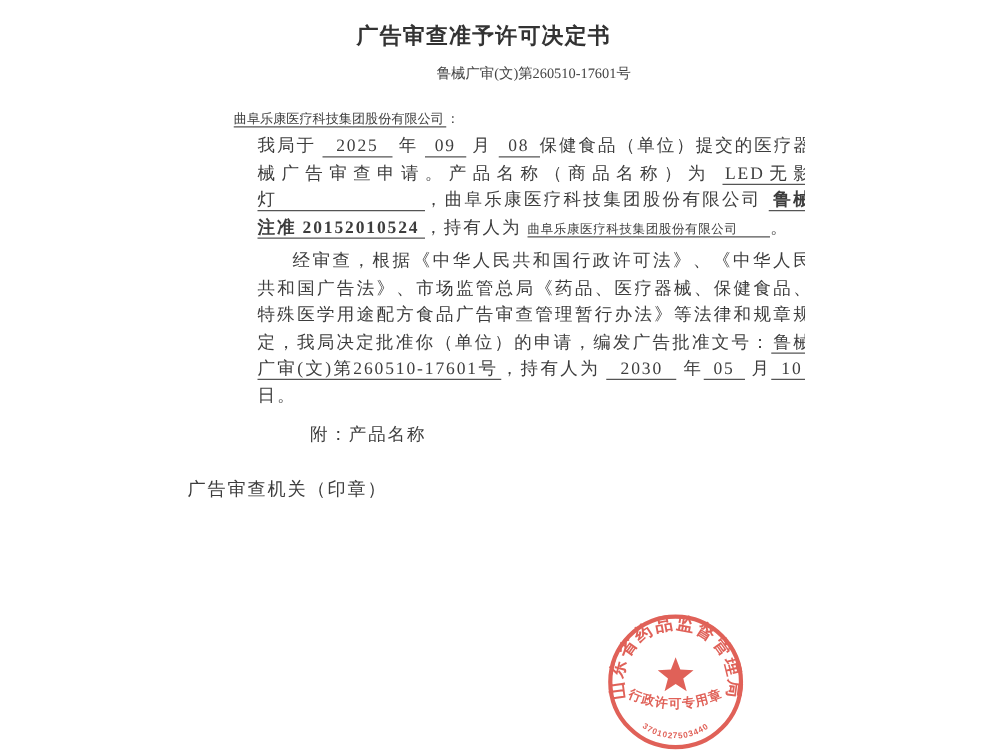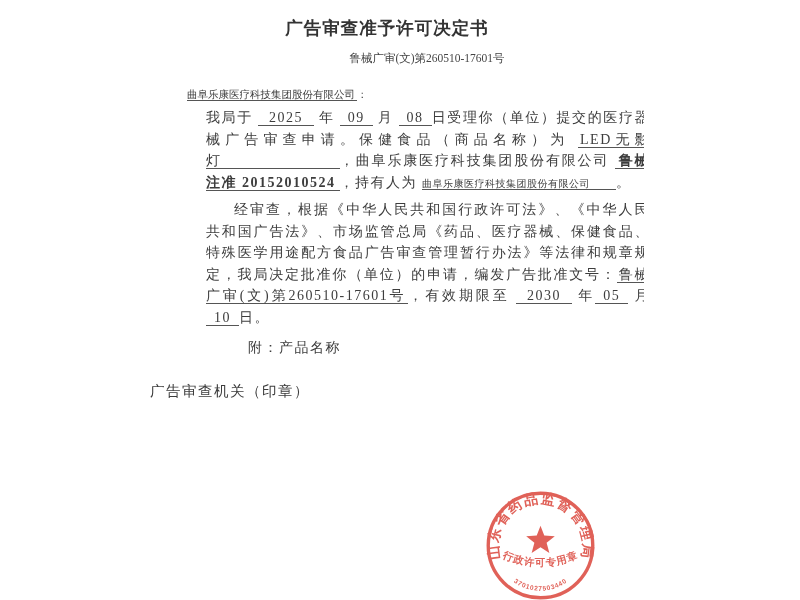--- a/index.html
+++ b/index.html
@@ -59,26 +59,26 @@
 
     <div class="doc-number">鲁械广审(文)第260510-17601号</div>
 
     <div class="recipient"><span class="u">曲阜乐康医疗科技集团股份有限公司</span><span>：</span></div>
 
     <p class="para"><span>我局于</span>
       <span class="u num-wide">2025</span>
       <span>年</span>
       <span class="u num">09</span>
       <span>月</span>
-      <span class="u num">08</span><span>日受理你（单位）提交的医疗器械广告审查申请。保健食品（商品名称）为</span>
+      <span class="u num">08</span><span>保健食品（单位）提交的医疗器械广告审查申请。产品名称（商品名称）为</span>
       <span class="u product">LED无影灯</span><span>，</span><span>曲阜乐康医疗科技集团股份有限公司</span>
       <span class="u reg">鲁械注准 20152010524</span><span>，</span><span>持有人为</span>
       <span class="u holder">曲阜乐康医疗科技集团股份有限公司</span><span>。</span></p>
 
-    <p class="para indent2"><span>经审查，根据《中华人民共和国行政许可法》、《中华人民共和国广告法》、市场监管总局《药品、医疗器械、保健食品、特殊医学用途配方食品广告审查管理暂行办法》等法律和规章规定，我局决定批准你（单位）的申请，编发广告批准文号：</span><span class="u approval">鲁械广审(文)第260510-17601号</span><span>，有效期限至</span>
+    <p class="para indent2"><span>经审查，根据《中华人民共和国行政许可法》、《中华人民共和国广告法》、市场监管总局《药品、医疗器械、保健食品、特殊医学用途配方食品广告审查管理暂行办法》等法律和规章规定，我局决定批准你（单位）的申请，编发广告批准文号：</span><span class="u approval">鲁械广审(文)第260510-17601号</span><span>，持有人为</span>
       <span class="u num-wide">2030</span>
       <span>年</span><span class="u num">05</span>
       <span>月</span><span class="u num">10</span><span>日。</span></p>
 
 
     <div class="attachment">附：产品名称</div>
 
     <div class="sig-block">广告审查机关（印章）</div>
 
   </div>

